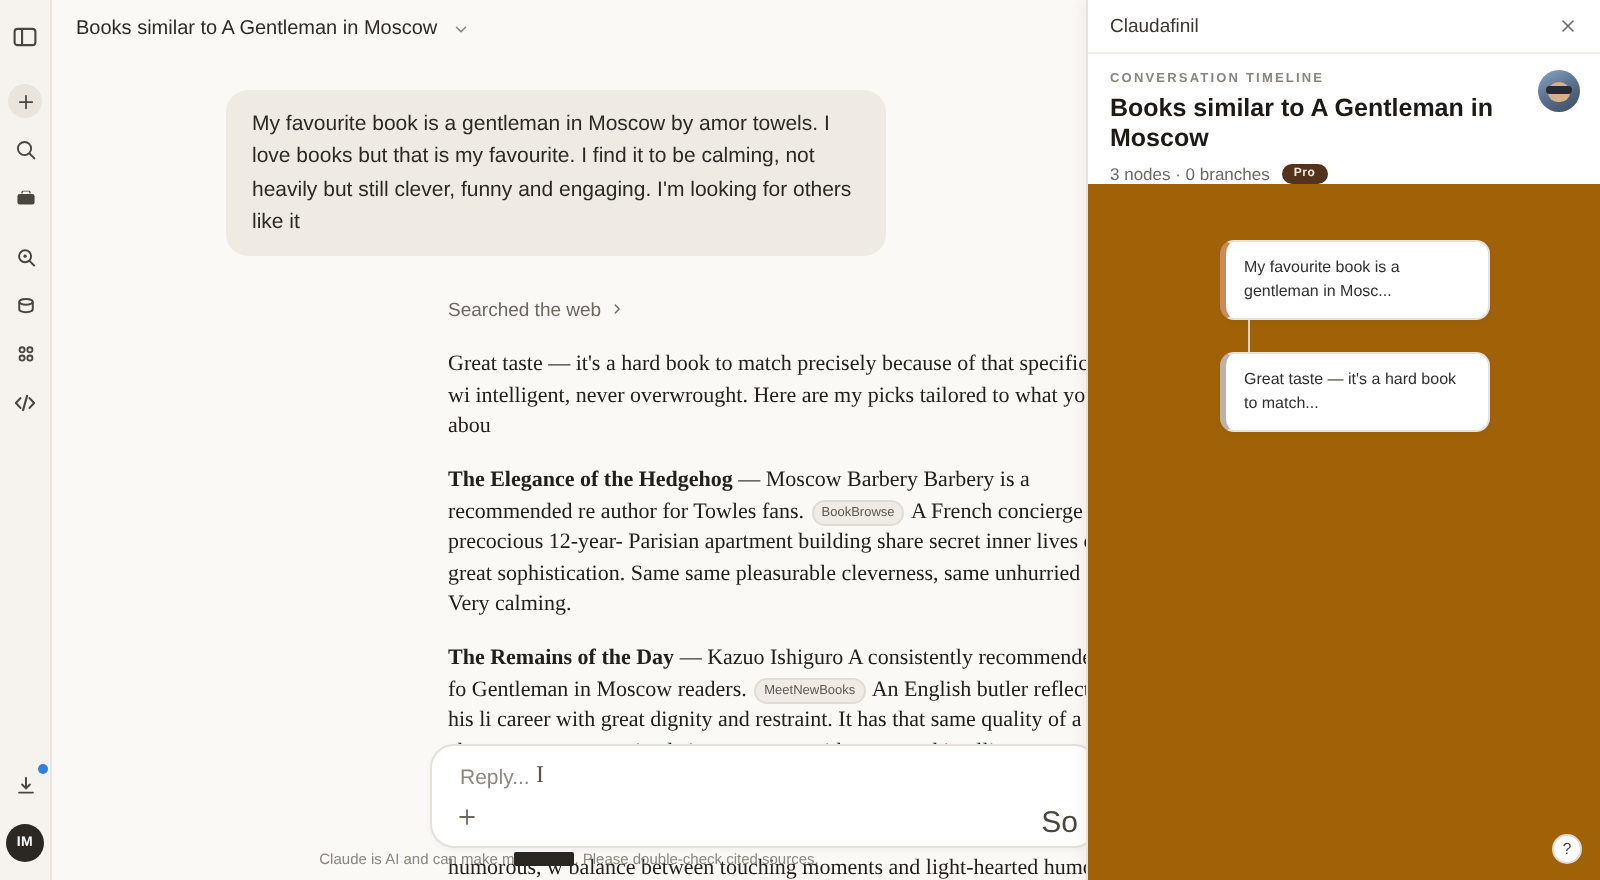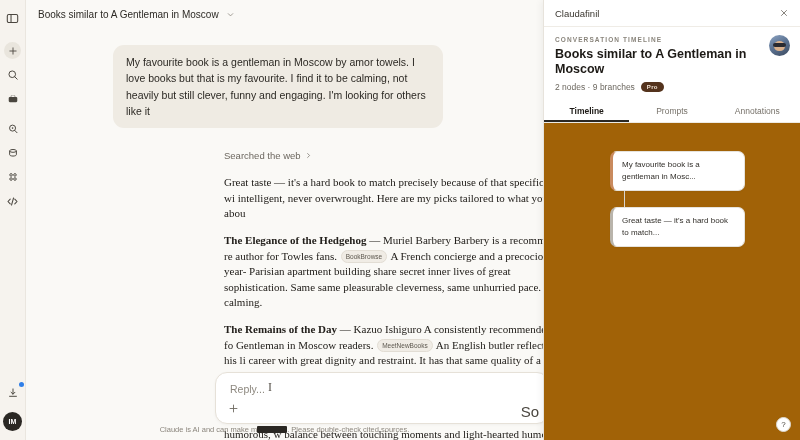--- a/index.html
+++ b/index.html
@@ -291,21 +291,21 @@
 
       <div class="body-text">
         <div class="para">
           <span>Great taste — it's a hard book to match precisely because of that specific tone: wi</span>
           <span>intelligent, never overwrought. Here are my picks tailored to what you love abou</span>
         </div>
 
         <div class="para">
           <b>The Elegance of the Hedgehog</b>
           <span>—</span>
-          <span>Muriel Barbery</span>
+          <span>Moscow Barbery</span>
           <span>Barbery is a recommended re</span>
           <span>author for Towles fans.</span>
           <span class="cite">BookBrowse</span>
           <span>A French concierge and a precocious 12-year- Parisian apartment building share secret inner lives of great sophistication. Same same pleasurable cleverness, same unhurried pace. Very calming.</span>
         </div>
 
         <div class="para">
           <b>The Remains of the Day</b>
           <span>—</span>
           <span>Kazuo Ishiguro</span>
@@ -353,34 +353,29 @@
           <line x1="4" y1="4" x2="12" y2="12"></line>
             <line x1="12" y1="4" x2="4" y2="12"></line>
         </svg>
       </span>
     </div>
 
     <div class="panel-info">
       <div class="eyebrow">CONVERSATION TIMELINE</div>
       <div class="panel-title">Books similar to A Gentleman in Moscow</div>
       <div class="panel-meta">
-        <span>2 nodes · 9 branches</span>
+        <span>3 nodes · 0 branches</span>
         <span class="pro-badge">Pro</span>
       </div>
       <div class="panel-avatar">
         <span class="pa-face"></span>
         <span class="pa-glass"></span>
       </div>
     </div>
 
-    <div class="tabs">
-      <div class="tab active">Timeline</div>
-      <div class="tab">Prompts</div>
-      <div class="tab">Annotations</div>
-    </div>
 
     <div class="panel-body">
       <div class="tl">
         <div class="tl-node user">My favourite book is a gentleman in Mosc...</div>
         <div class="tl-link"></div>
         <div class="tl-node assistant">Great taste — it's a hard book to match...</div>
       </div>
       <div class="helpbtn">?</div>
     </div>
   </div>

